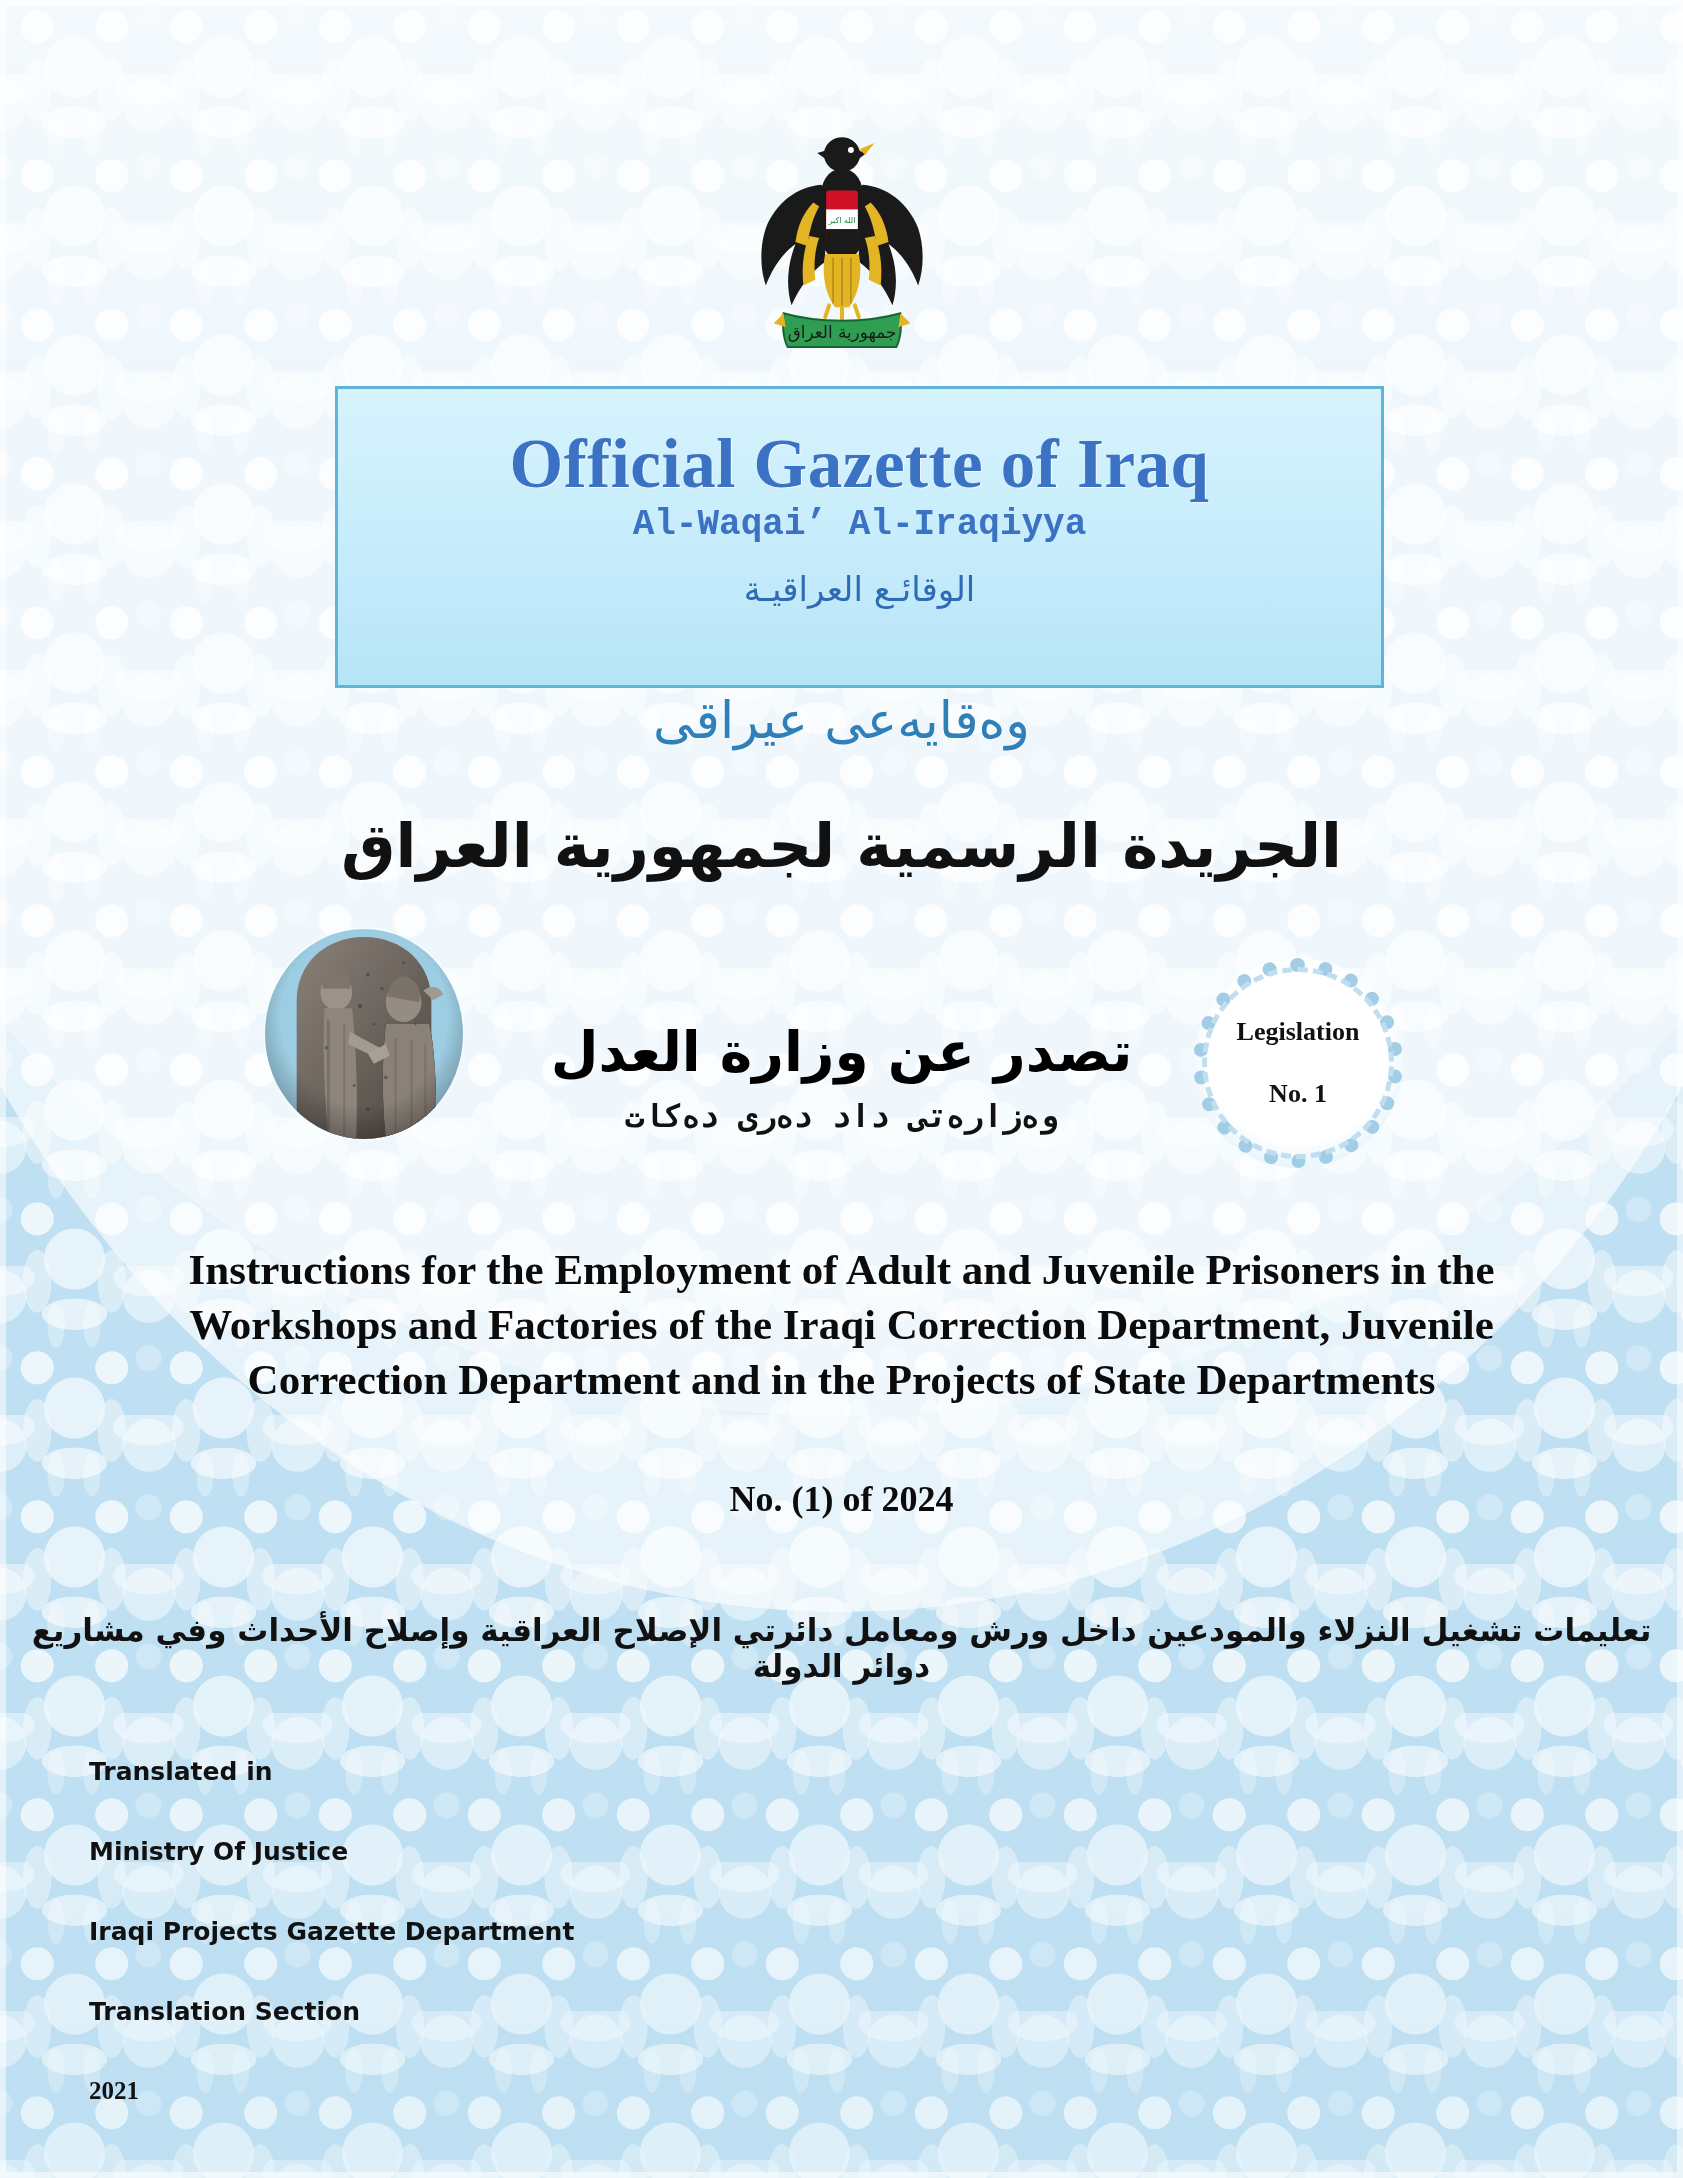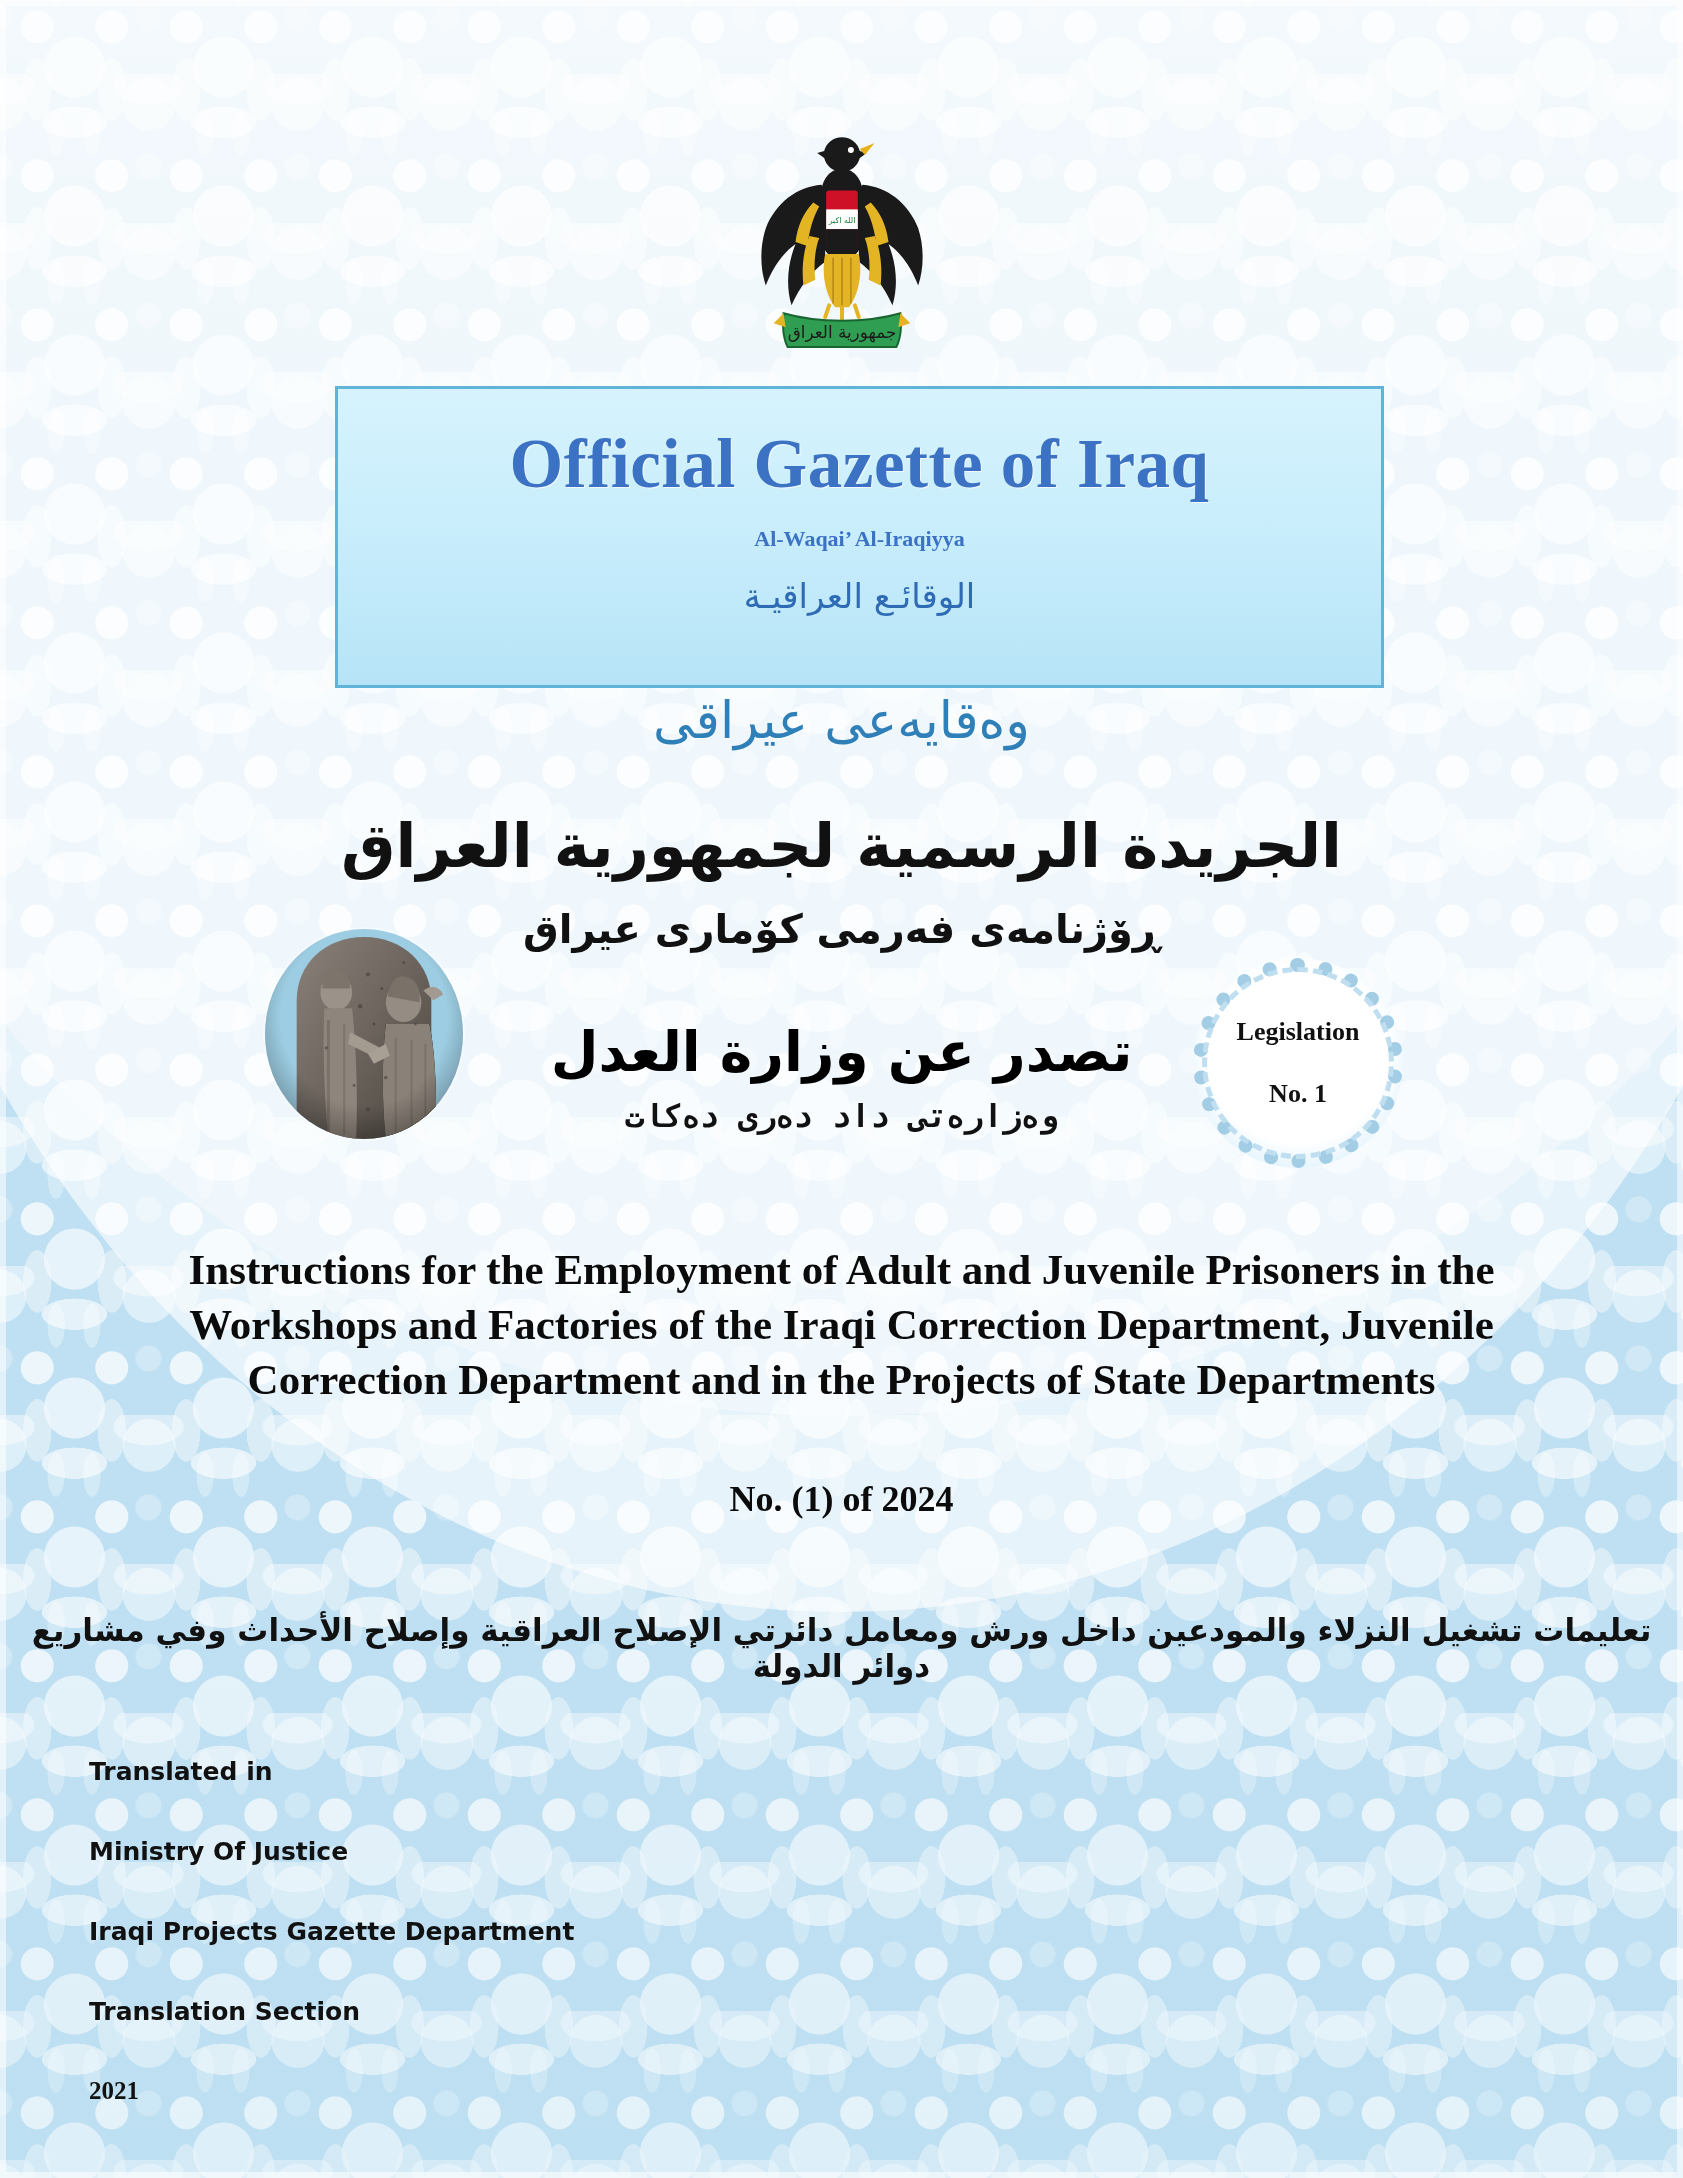--- a/index.html
+++ b/index.html
@@ -107,24 +107,24 @@
   }
   .masthead-title {
     margin-top: 36px;
     font-size: 69px;
     font-weight: bold;
     color: #3c72c4;
     letter-spacing: 0.5px;
     text-shadow: 1px 1px 0 rgba(255,255,255,.7);
   }
   .masthead-translit {
-    margin-top: 22px;
-    font-size: 22px;
+    font-size: 36px;
     font-weight: bold;
     color: #3c72c4;
+    font-family: Liberation Mono, monospace;
   }
   .masthead-arabic {
     margin-top: 24px;
     font-size: 34px;
     color: #2f6bb4;
     direction: rtl;
     font-family: "DejaVu Sans", sans-serif;
   }
 
   
@@ -348,21 +348,20 @@
 
     <div class="masthead">
       <div class="masthead-title">Official Gazette of Iraq</div>
       <div class="masthead-translit">Al-Waqai’ Al-Iraqiyya</div>
       <div class="masthead-arabic">الوقائـع العراقيـة</div>
     </div>
 
     <div class="kurdish-top">وەقایەعی عیراقی</div>
 
     <div class="arabic-main">الجريدة الرسمية لجمهورية العراق</div>
-    <div class="kurdish-main">ڕۆژنامەی فەرمی کۆماری عیراق</div>
 
     <div class="stele">
       <svg viewBox="0 0 200 212" width="198" height="210" aria-hidden="true">
         <defs>
           <linearGradient id="stoneG" x1="0" y1="0" x2="1" y2="1">
             <stop offset="0%" stop-color="#8a8179"></stop>
             <stop offset="45%" stop-color="#6f6760"></stop>
             <stop offset="100%" stop-color="#4c4640"></stop>
           </linearGradient>
           <radialGradient id="vign" cx="50%" cy="42%" r="70%">

